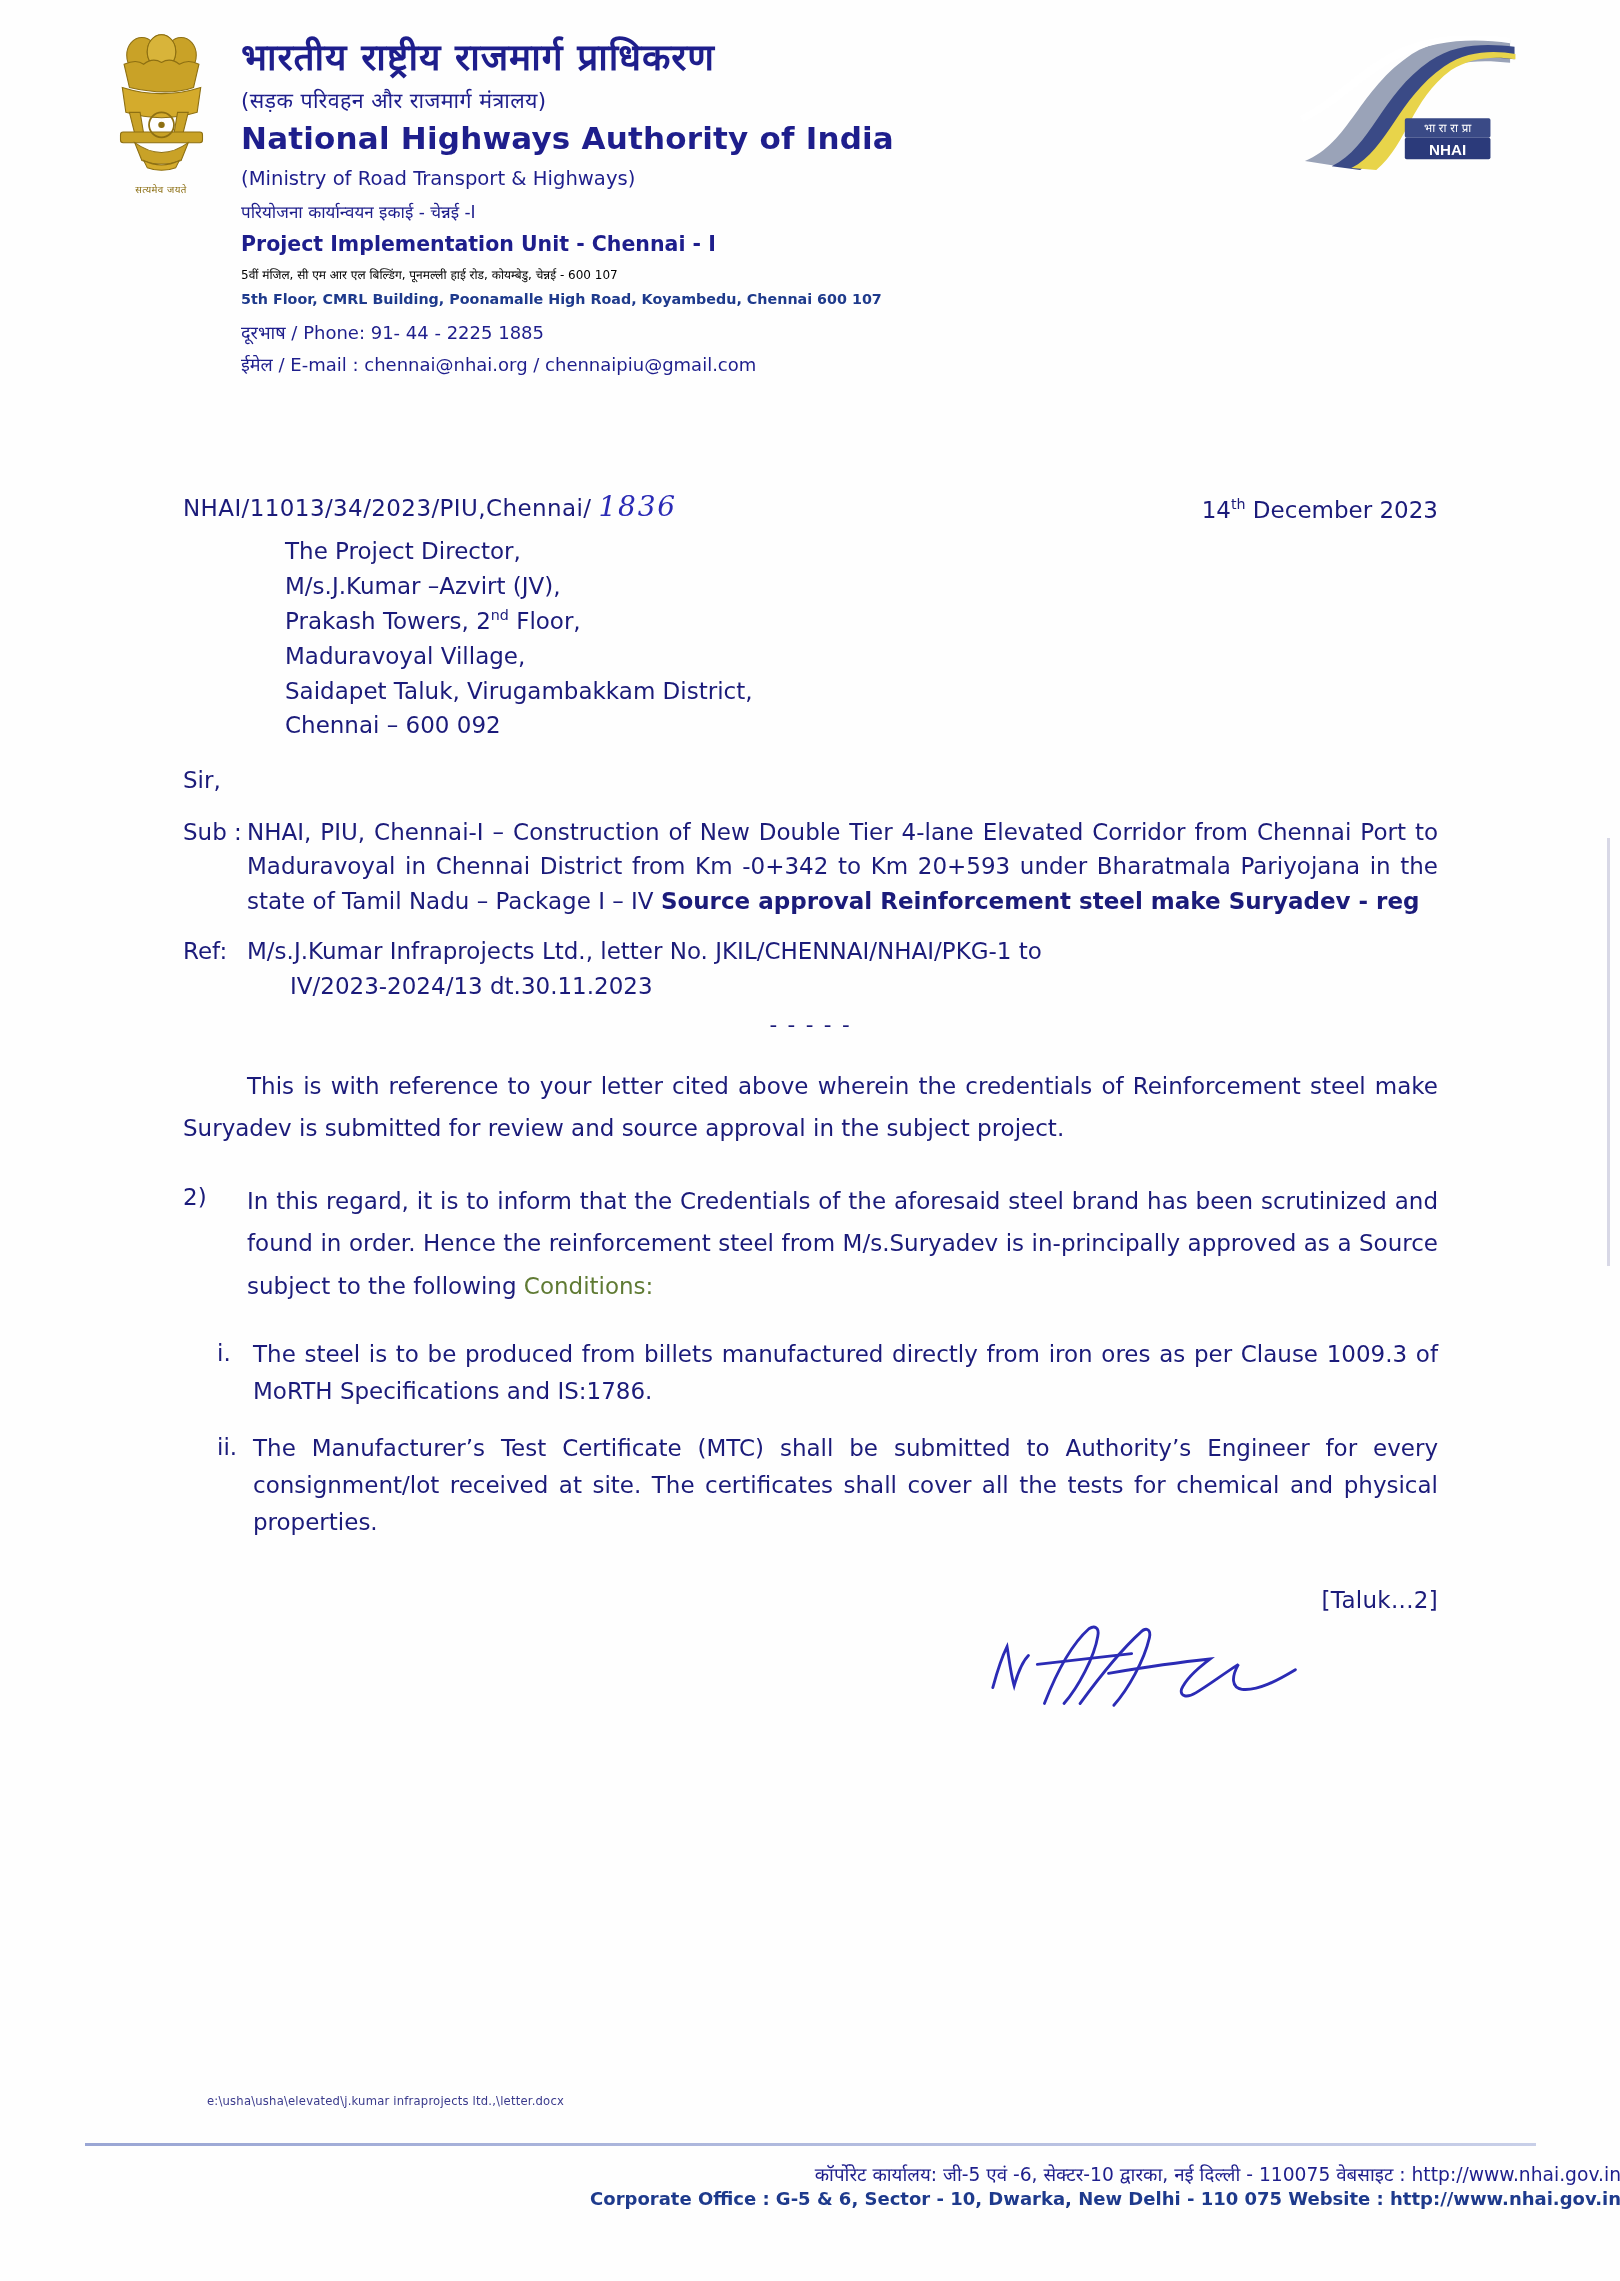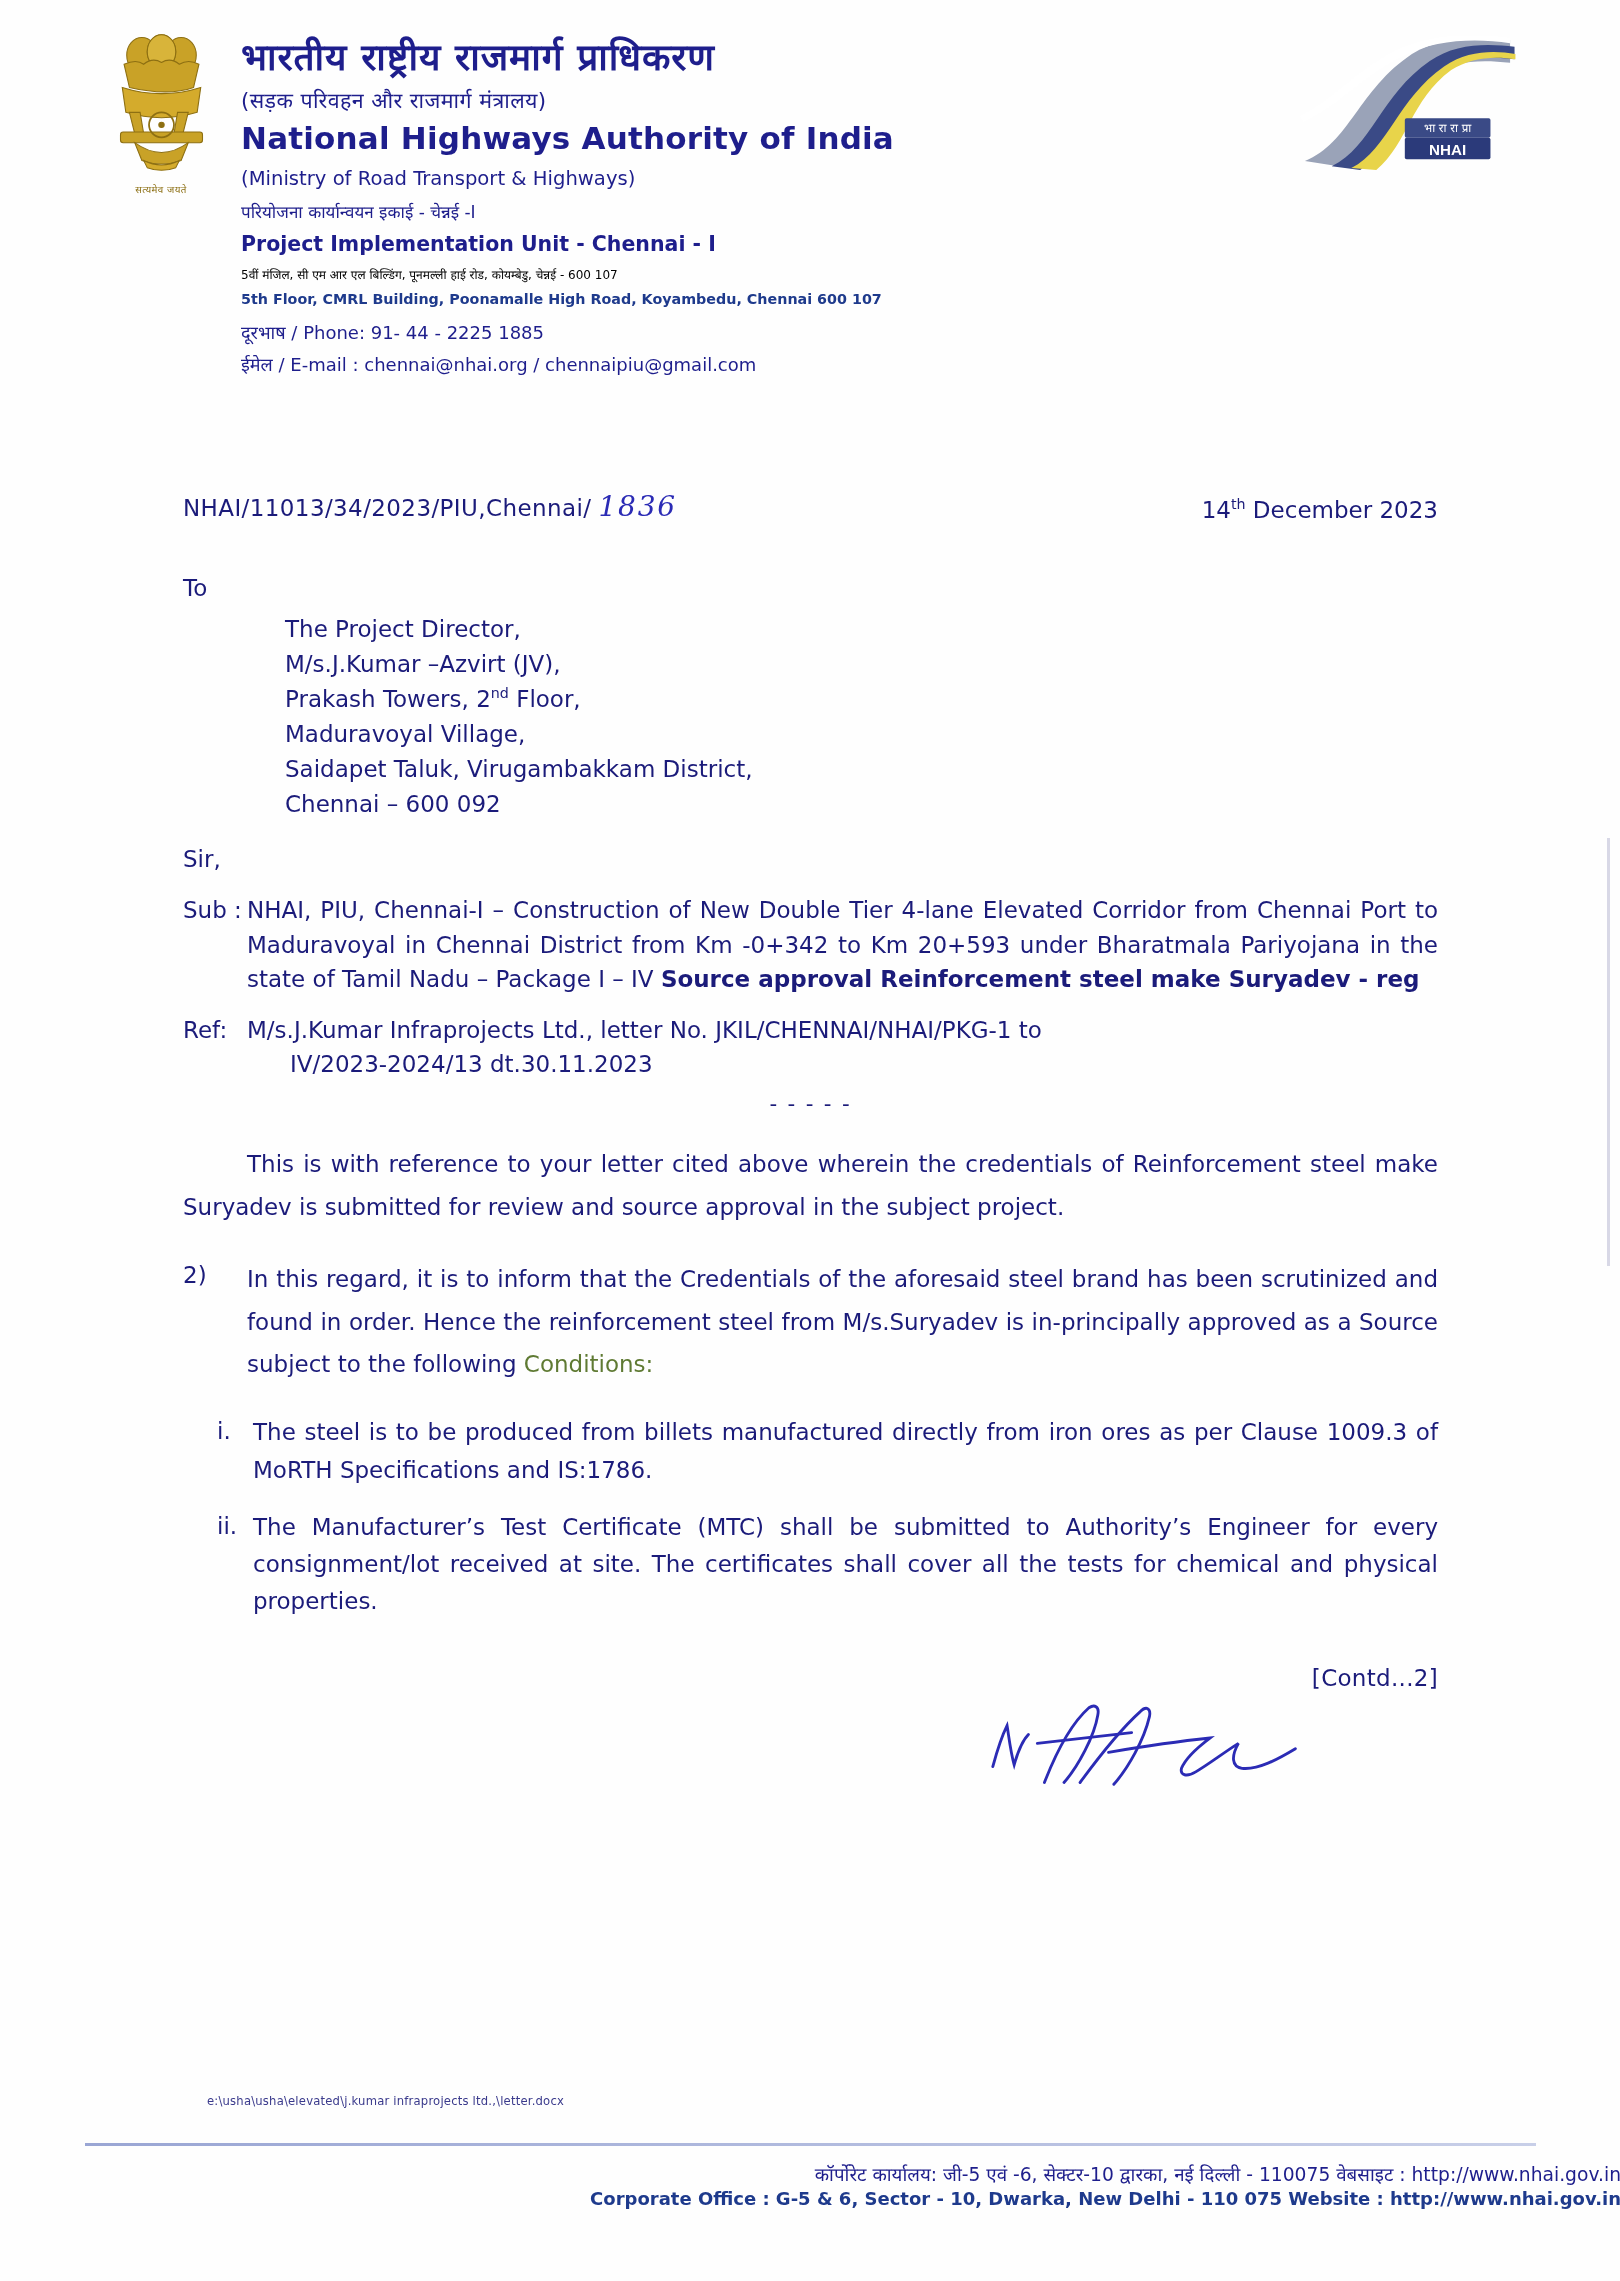--- a/index.html
+++ b/index.html
@@ -337,21 +337,20 @@
 
     <div class="row-refdate">
       <div class="fileno">
         <span>NHAI/11013/34/2023/PIU,Chennai/</span><span class="handwritten">1836</span>
       </div>
       <div class="date">
         <span>14</span><sup>th</sup><span> December 2023</span>
       </div>
     </div>
 
-    <div class="to-label">To</div>
 
     <div class="addressee">
       <div>The Project Director,</div>
       <div>M/s.J.Kumar –Azvirt (JV),</div>
       <div>Prakash Towers, 2<sup>nd</sup> Floor,</div>
       <div>Maduravoyal Village,</div>
       <div>Saidapet Taluk, Virugambakkam District,</div>
       <div>Chennai – 600 092</div>
     </div>
 
@@ -387,21 +386,21 @@
       <div class="roman-item">
         <div class="rn">i.</div>
         <div class="rtext">The steel is to be produced from billets manufactured directly from iron ores as per Clause 1009.3 of MoRTH Specifications and IS:1786.</div>
       </div>
       <div class="roman-item">
         <div class="rn">ii.</div>
         <div class="rtext">The Manufacturer’s Test Certificate (MTC) shall be submitted to Authority’s Engineer for every consignment/lot received at site.  The certificates shall cover all the tests for chemical and physical properties.</div>
       </div>
     </div>
 
-    <div class="contd">[Contd...2]</div>
+    <div class="contd">[Taluk...2]</div>
 
     <div class="signature">
       <svg width="356" height="107" viewBox="0 0 400 120">
         <g fill="none" stroke="#2b2bb5" stroke-width="3.2" stroke-linecap="round">
           <path d="M20 78 C26 56 32 40 36 32 C38 44 40 62 44 76 C48 62 54 48 60 42"></path>
           <path d="M78 96 C92 60 110 28 128 12 C134 8 140 10 138 20 C134 44 116 78 100 96"></path>
           <path d="M70 52 C104 48 140 44 176 40"></path>
           <path d="M118 96 C140 66 166 34 186 16 C192 10 198 12 196 22 C190 48 172 80 156 98"></path>
           <path d="M150 62 C186 56 226 50 264 46 C248 58 236 70 232 80 C230 88 238 90 248 84 C262 76 280 62 296 52 C288 66 288 78 300 80 C318 82 340 70 360 58"></path>
         </g>

